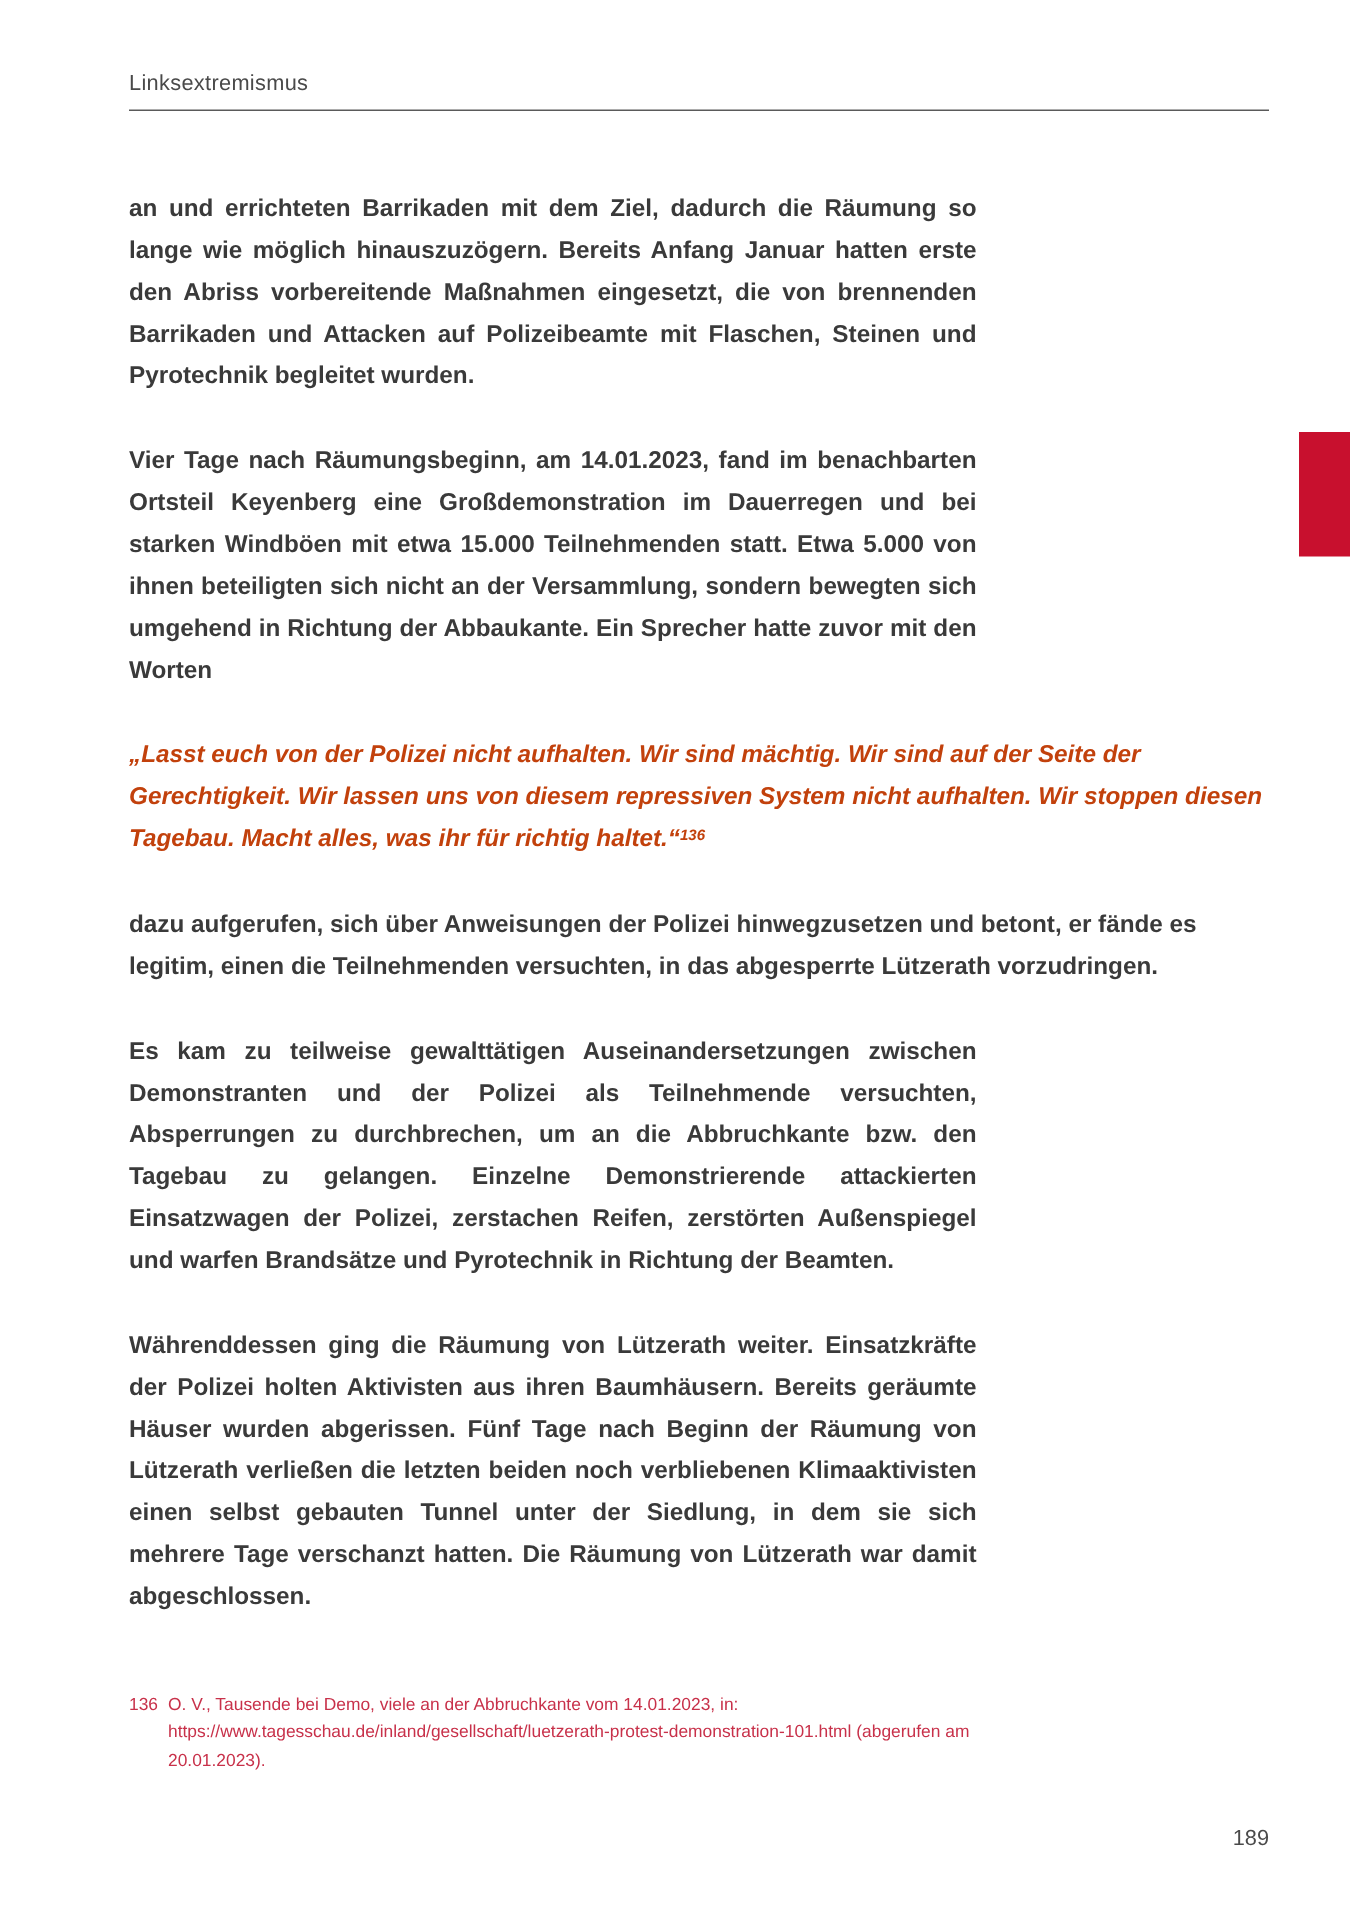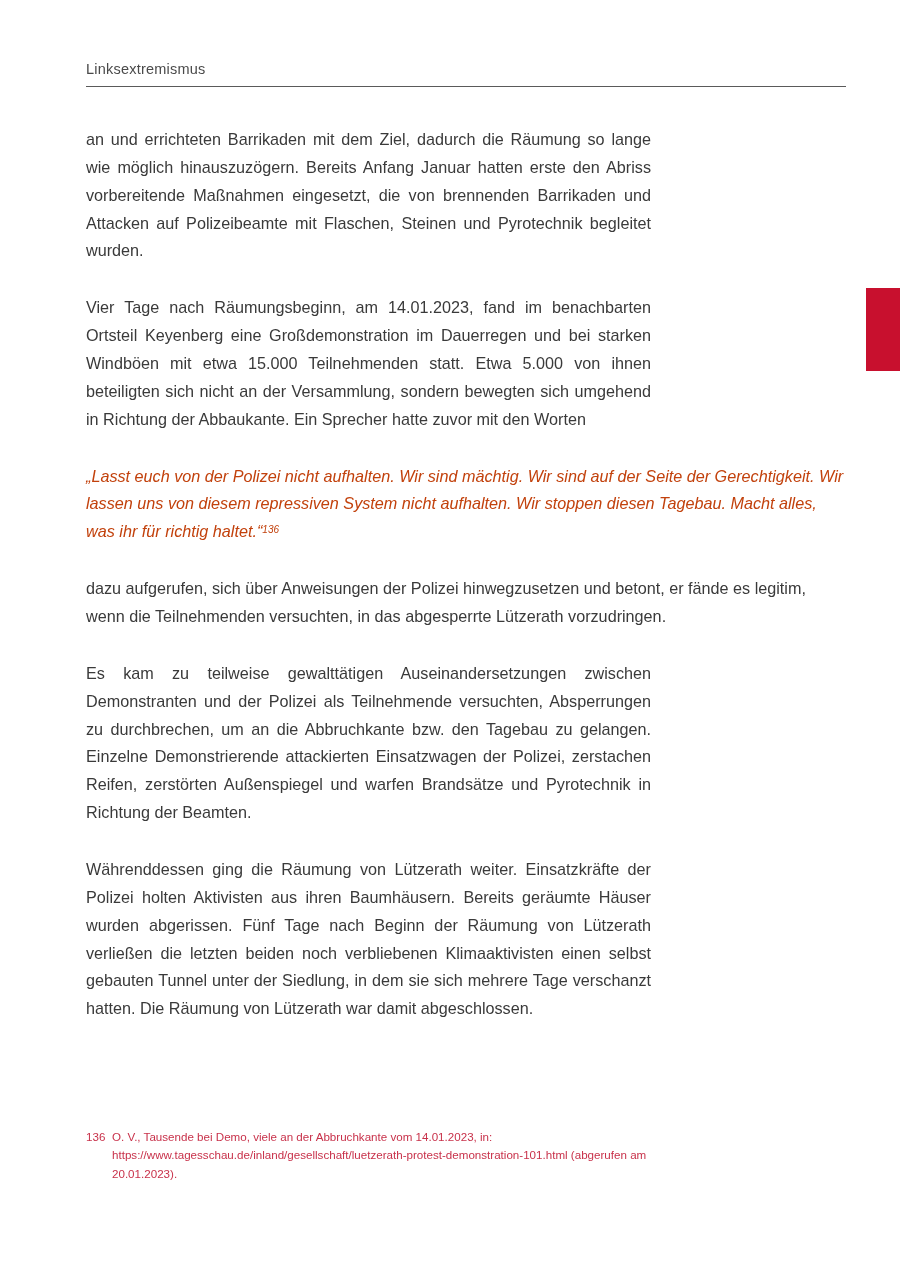--- a/index.html
+++ b/index.html
@@ -18,21 +18,21 @@
     height: 1276px;
     background: #ffffff;
     overflow: hidden;
     box-sizing: border-box;
   }
 
   
   .header {
     position: absolute;
     left: 86px;
-    top: 61px;
+    top: 48px;
     width: 760px;
   }
   .header-title {
     font-size: 14.5px;
     letter-spacing: 0.015em;
     color: #4a4a4a;
     line-height: 1.2;
     white-space: nowrap;
   }
   .header-rule {
@@ -51,20 +51,21 @@
     height: 83px;
     background: #c8102e;
   }
 
   
   .content {
     position: absolute;
     left: 86px;
     top: 126px;
     width: 760px;
+    font-weight: bold;
   }
 
   p.body {
     margin: 0 0 29px 0;
     width: 565px;
     font-size: 16.2px;
     line-height: 1.72;
     text-align: justify;
     text-justify: inter-word;
     color: #3a3a3a;
@@ -144,29 +145,30 @@
   <div class="content">
 
     <p class="body">an und errichteten Barrikaden mit dem Ziel, dadurch die Räumung so lange wie möglich hinauszuzögern. Bereits Anfang Januar hatten erste den Abriss vorbereitende Maßnahmen eingesetzt, die von brennenden Barrikaden und Attacken auf Polizeibeamte mit Flaschen, Steinen und Pyrotechnik begleitet wurden.</p>
 
     <p class="body">Vier Tage nach Räumungsbeginn, am 14.01.2023, fand im benachbarten Ortsteil Keyenberg eine Großdemonstration im Dauerregen und bei starken Windböen mit etwa 15.000 Teilnehmenden statt. Etwa 5.000 von ihnen beteiligten sich nicht an der Versammlung, sondern bewegten sich umgehend in Richtung der Abbaukante. Ein Sprecher hatte zuvor mit den Worten</p>
 
     <blockquote class="quote">
       <span>„Lasst euch von der Polizei nicht aufhalten. Wir sind mächtig. Wir sind auf der Seite der Gerechtigkeit. Wir lassen uns von diesem repressiven System nicht aufhalten. Wir stoppen diesen Tagebau. Macht alles, was ihr für richtig haltet.“</span><sup>136</sup>
     </blockquote>
 
-    <p class="body wide">dazu aufgerufen, sich über Anweisungen der Polizei hinwegzusetzen und betont, er fände es legitim, wenn die Teilnehmenden versuchten, in das abgesperrte Lützerath vorzudringen.</p>
+    <p class="body wide">dazu aufgerufen, sich über Anweisungen der Polizei hinwegzusetzen und betont, er fände es legitim, einen die Teilnehmenden versuchten, in das abgesperrte Lützerath vorzudringen.</p>
 
     <p class="body">Es kam zu teilweise gewalttätigen Auseinandersetzungen zwischen Demonstranten und der Polizei als Teilnehmende versuchten, Absperrungen zu durchbrechen, um an die Abbruchkante bzw. den Tagebau zu gelangen. Einzelne Demonstrierende attackierten Einsatzwagen der Polizei, zerstachen Reifen, zerstörten Außenspiegel und warfen Brandsätze und Pyrotechnik in Richtung der Beamten.</p>
 
     <p class="body">Währenddessen ging die Räumung von Lützerath weiter. Einsatzkräfte der Polizei holten Aktivisten aus ihren Baumhäusern. Bereits geräumte Häuser wurden abgerissen. Fünf Tage nach Beginn der Räumung von Lützerath verließen die letzten beiden noch verbliebenen Klimaaktivisten einen selbst gebauten Tunnel unter der Siedlung, in dem sie sich mehrere Tage verschanzt hatten. Die Räumung von Lützerath war damit abgeschlossen.</p>
 
   </div>
 
   <div class="footnotes">
     <div class="footnote">
       <span class="footnote-num">136</span>
       <span class="footnote-text">O. V., Tausende bei Demo, viele an der Abbruchkante vom 14.01.2023, in: https://www.tagesschau.de/inland/gesellschaft/luetzerath-protest-demonstration-101.html (abgerufen am 20.01.2023).</span>
     </div>
   </div>
 
+  <div class="folio">189</div>
 
 </div>
 
 </body></html>

